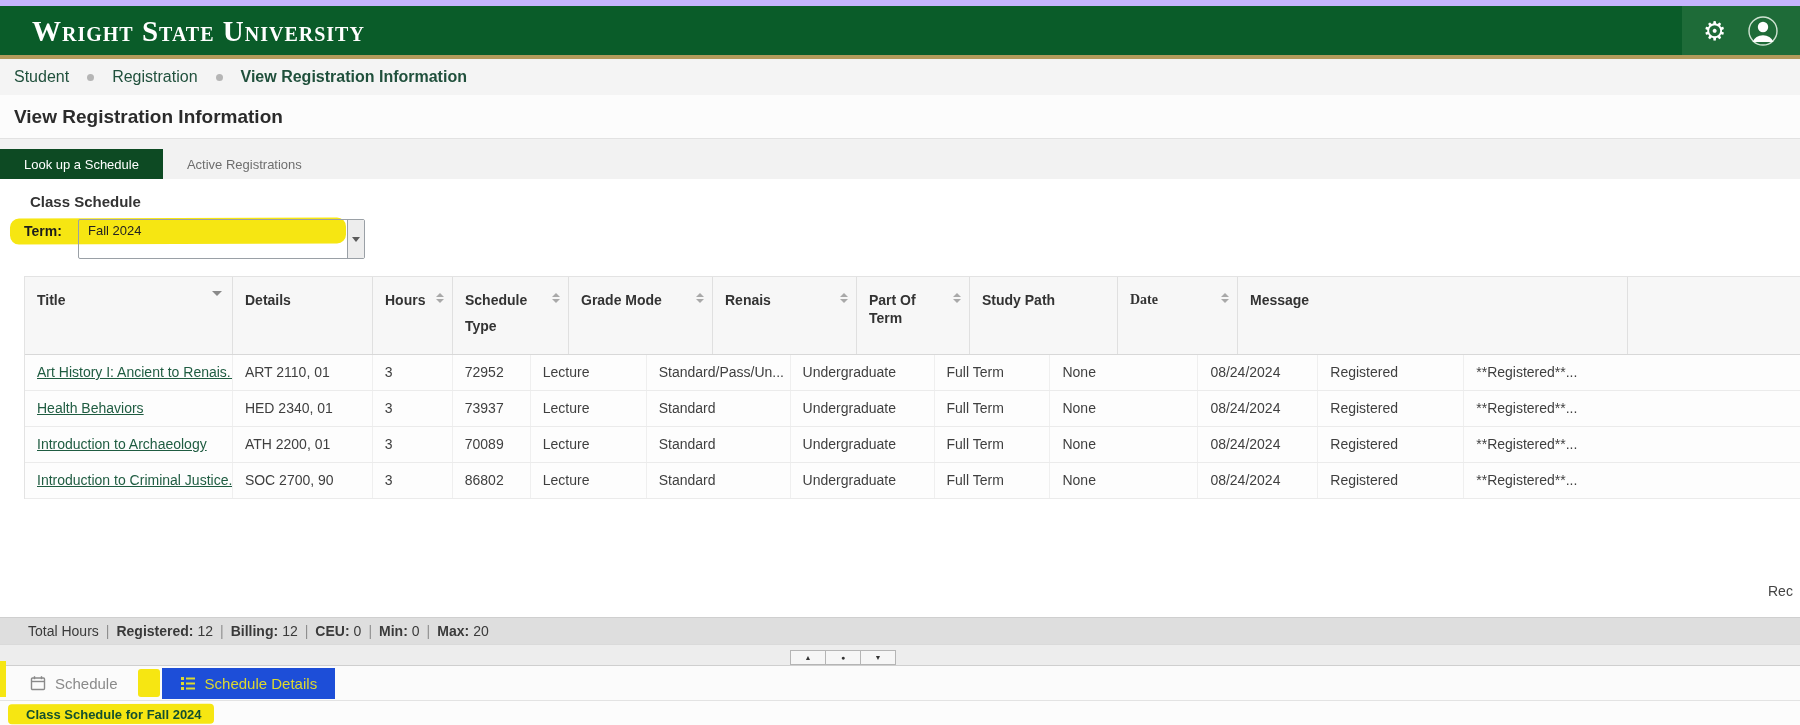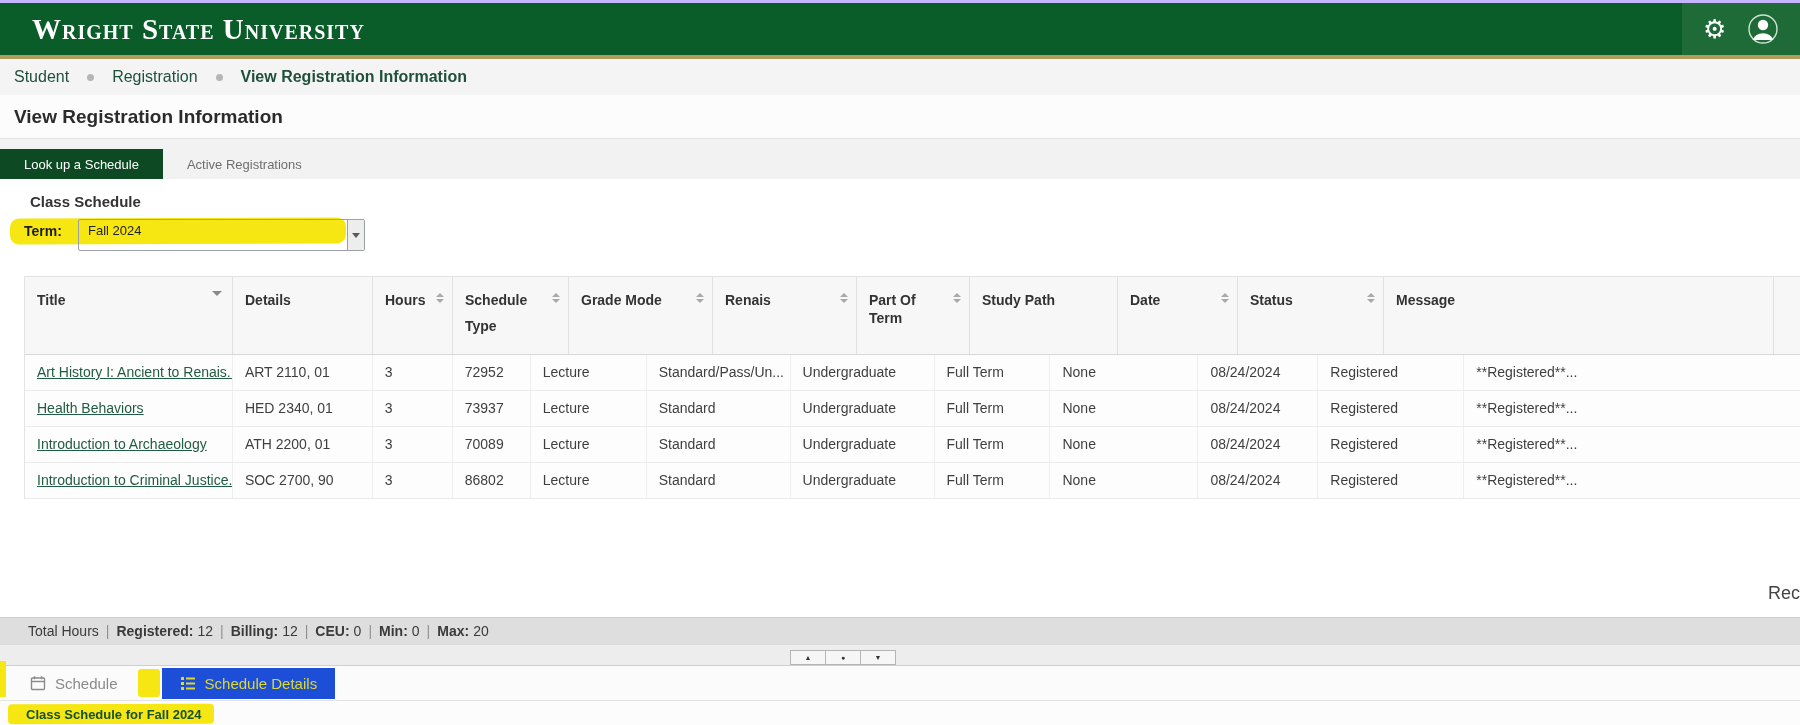--- a/index.html
+++ b/index.html
@@ -4,21 +4,21 @@
 <style>
   * { margin:0; padding:0; box-sizing:border-box; }
   html,body { background:#fff; }
   .app {
     position:relative; width:1800px; height:725px; overflow:hidden;
     font-family:"Liberation Sans", sans-serif; background:#fff; color:#333;
   }
   
   .topbar {
     position:relative; height:55px; background:#0a5c29;
-    border-top:3px solid #c4b5fd; display:flex; align-items:center;text-align:center;
+    border-top:6px solid #c4b5fd; display:flex; align-items:center;text-align:center;
   }
   .brand {
     font-family:"Liberation Serif", serif; font-variant:small-caps; font-weight:700;
     color:#ffffff; font-size:29px; letter-spacing:1px; padding-left:32px; line-height:52px;
   }
   .topbar-right {
     position:absolute; right:0; top:0; height:100%; width:118px; background:#1e6b38;
     display:flex; align-items:center; justify-content:space-evenly;
   }
   .gear { color:#ffffff; font-size:26px; line-height:1; cursor:pointer; }
@@ -39,21 +39,21 @@
   .tabbar { height:40px; background:#f2f2f2; display:flex; align-items:flex-end; }
   .tab { height:30px; display:flex; align-items:center; padding:0 24px; font-size:13px; cursor:pointer; }
   .tab.active { background:#0d4a23; color:#ffffff; }
   .tab.inactive { color:#6e6e6e; background:transparent; }
   
   .section-heading { margin:14px 0 0 30px; font-size:15px; font-weight:700; color:#333; height:22px; }
   .term-row { position:relative; height:26px; margin-top:4px; }
   .term-highlight { position:absolute; left:10px; top:-1px; width:336px; height:26px;
     background:#f6e612; border-radius:9px; transform:rotate(-0.2deg); }
   .term-label { position:absolute; left:24px; top:4px; font-size:14px; font-weight:700; color:#1c1c1c; z-index:2; }
-  .term-combo { position:absolute; left:78px; top:0; width:287px; height:32px; z-index:2;
+  .term-combo { position:absolute; left:78px; top:0; width:287px; height:40px; z-index:2;
     display:flex; border:1px solid #9aa0a6; border-radius:2px; background:transparent; }
   .term-input { flex:1; font-size:13px; color:#222; line-height:22px; padding-left:9px; }
   .term-btn { width:17px; border-left:1px solid #9aa0a6; background:#ededed;
     display:flex; align-items:center; justify-content:center; cursor:pointer; }
   .tri-dn-s { width:0; height:0; border-left:4px solid transparent; border-right:4px solid transparent; border-top:5px solid #5b5b5b; }
   
   .grid { margin:31px 0 0 24px; width:1830px; border-left:1px solid #e3e3e3; border-top:1px solid #e3e3e3; }
   .grid-header { display:flex; background:#f7f7f7; height:78px; border-bottom:1px solid #d8d8d8; }
   .gh-cell { position:relative; padding:14px 22px 0 12px; font-size:14px; font-weight:700; color:#333;
     border-right:1px solid #e0e0e0; line-height:1.3; cursor:pointer; }
@@ -62,21 +62,21 @@
   .tri-up { width:0; height:0; border-left:4px solid transparent; border-right:4px solid transparent; border-bottom:4px solid #a9a9a9; }
   .tri-dn { width:0; height:0; border-left:4px solid transparent; border-right:4px solid transparent; border-top:4px solid #a9a9a9; }
   .sort-desc { position:absolute; right:10px; top:18px; }
   .sort-desc .tri-dn { border-left-width:5px; border-right-width:5px; border-top:5px solid #8a8a8a; }
   .grid-row { display:flex; height:36px; background:#fdfdfd; border-bottom:1px solid #ebebeb; }
   .gr-cell { padding-left:12px; font-size:14px; color:#3f3f3f; line-height:35px;
     border-right:1px solid #efefef; white-space:nowrap; overflow:hidden; }
   .title-link { color:#1f5c41; text-decoration:underline; cursor:pointer; }
   
   .table-footer-space { position:relative; height:118px; background:#fff; }
-  .records-text { position:absolute; left:1768px; top:84px; font-size:18px; color:#444; white-space:nowrap; }
+  .records-text { position:absolute; left:1768px; top:84px; font-size:14px; color:#444; white-space:nowrap; }
   .totals-bar { height:27px; background:#dedede; border-top:1px solid #cfcfcf;
     display:flex; align-items:center; padding-left:28px; font-size:14px; color:#3a3a3a; }
   .totals-bar .sep { color:#8f8f8f; margin:0 7px; }
   .totals-bar b { font-weight:700; margin-right:4px; }
   .splitter { position:relative; height:22px; background:#ededed; border-top:1px solid #dadada; border-bottom:1px solid #cfcfcf; }
   .pager { position:absolute; left:790px; top:5px; display:flex; }
   .pager-btn { width:36px; height:15px; background:#f6f6f6; border:1px solid #b5b5b5; margin-right:-1px;
     font-size:7px; color:#333; display:flex; align-items:center; justify-content:center; cursor:pointer; }
   
   .bottom-tabbar { height:34px; background:#fbfbfb; display:flex; align-items:center; }
@@ -181,29 +181,22 @@
         <div class="gh-cell" style="width: 113px;">
           <div>Part Of Term</div>
           <span class="sort-both">
             <span class="tri-up"></span>
             <span class="tri-dn"></span>
           </span>
         </div>
         <div class="gh-cell" style="width: 148px;">
           <div>Study Path</div>
         </div>
-        <div class="gh-cell" style="width: 120px;">
+        <div class="gh-cell" style="width: 120px; font-family: Liberation Serif, serif;">
           <div>Date</div>
-          <span class="sort-both">
-            <span class="tri-up"></span>
-            <span class="tri-dn"></span>
-          </span>
-        </div>
-        <div class="gh-cell" style="width: 146px;">
-          <div>Status</div>
           <span class="sort-both">
             <span class="tri-up"></span>
             <span class="tri-dn"></span>
           </span>
         </div>
         <div class="gh-cell" style="width: 390px;">
           <div>Message</div>
         </div>
       </div>
     <div id="grid-body">

